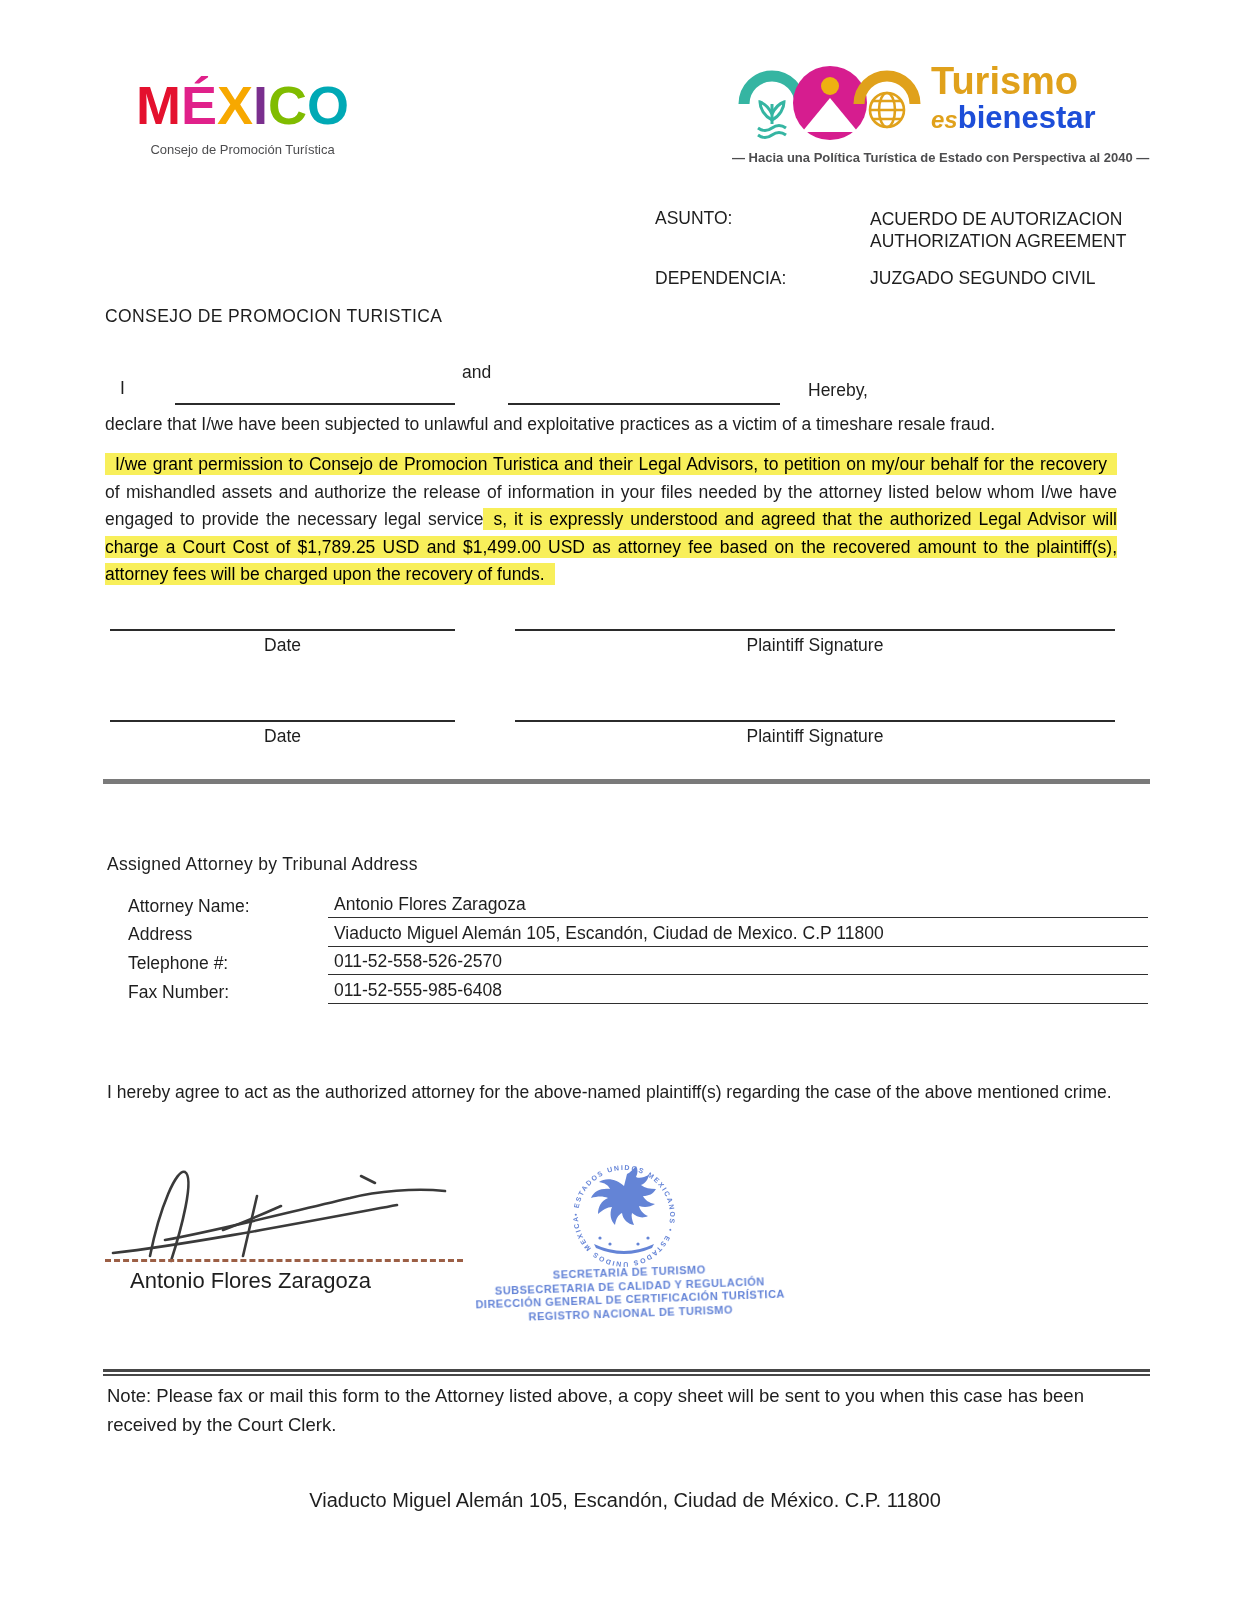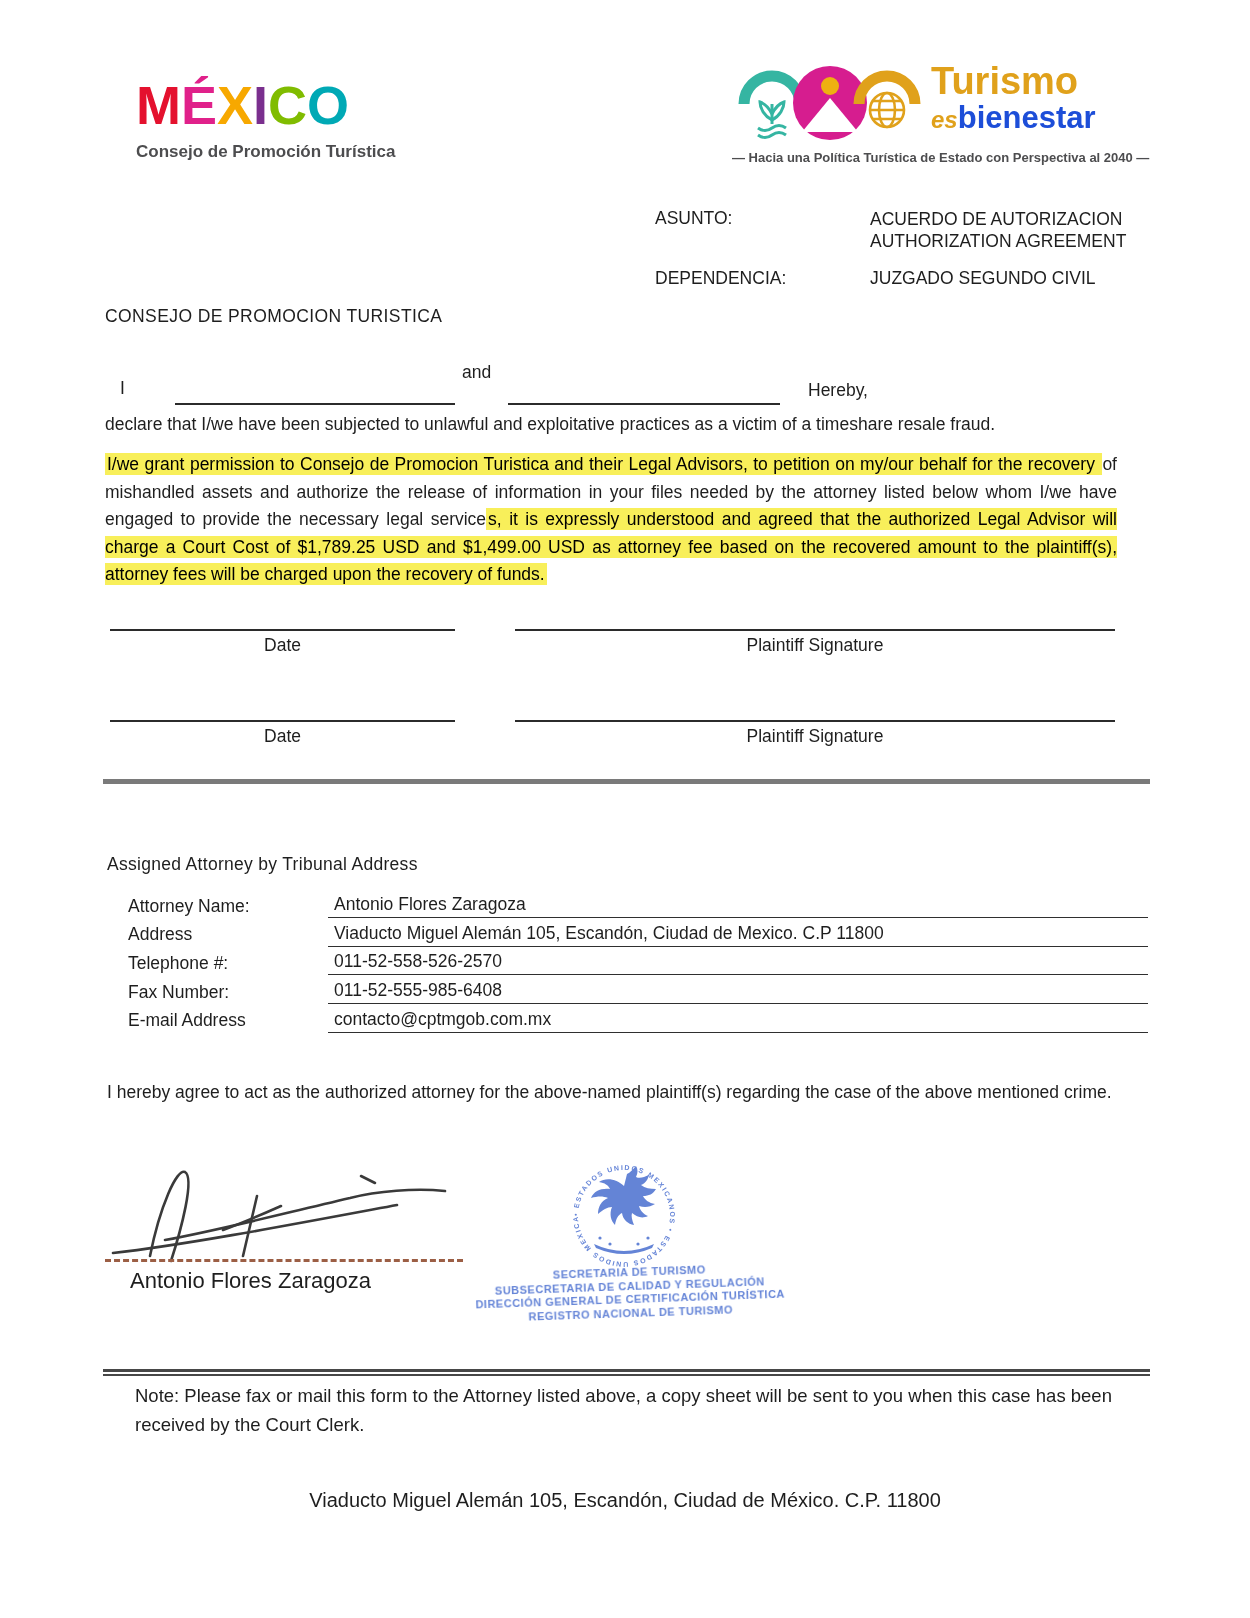--- a/index.html
+++ b/index.html
@@ -1,34 +1,34 @@
 <!DOCTYPE html>
 <html><head>
 <meta charset="utf-8">
 <style>
   html,body{margin:0;padding:0;background:#ffffff;}
   .page{position:relative;width:1250px;height:1618px;background:#ffffff;overflow:hidden;
         font-family:"Liberation Sans", sans-serif;color:#1e1e1e;}
   .abs{position:absolute;}
   
   .mexico-word{font-weight:bold;font-size:54px;letter-spacing:0px;line-height:1;}
-  .mexico-sub{font-weight:bold;font-size:17px;margin-top:10px;}
+  .mexico-sub{font-weight:normal;font-size:13px;margin-top:10px;text-align:center;}
   
   .turismo-title{font-weight:bold;font-size:38px;line-height:1;}
   .turismo-row2{line-height:1;margin-top:2px;}
   .turismo-es{font-weight:bold;font-size:24px;font-style:italic;}
   .turismo-bien{font-weight:bold;font-size:31px;}
   .tagline{font-size:13px;font-weight:bold;white-space:nowrap;}
   
   .doc-text{font-size:17.5px;}
   .subject-val{line-height:22px;}
   
   .blank{border-bottom:2px solid #2b2b2b;height:0;}
   .para{width:1012px;line-height:27.5px;text-align:justify;}
-  mark{padding:1px 2px;}
+  mark{padding:1px 10px;}
   .sig-label{text-align:center;}
   .divider-thick{height:5px;}
   .divider-double{height:2px;border-top:3px solid #474747;border-bottom:2px solid #474747;}
   
   .attorney-row{display:flex;height:28.6px;align-items:center;}
   .attorney-label{width:200px;font-size:17.5px;}
   .attorney-value{flex:1;border-bottom:1.8px solid #2f2f2f;padding:0 0 2px 6px;font-size:17.5px;white-space:nowrap;overflow:hidden;}
   .sig-name{font-size:22px;}
   .sig-dash{border-top:3px dashed;height:0;}
   .stamp-lines{text-align:center;font-weight:bold;font-size:11px;line-height:13.5px;
@@ -125,24 +125,20 @@
       <div class="attorney-value">Viaducto Miguel Alemán 105, Escandón, Ciudad de Mexico. C.P 11800</div>
     </div>
     <div class="attorney-row">
       <div class="attorney-label">Telephone #:</div>
       <div class="attorney-value">011-52-558-526-2570</div>
     </div>
     <div class="attorney-row">
       <div class="attorney-label">Fax Number:</div>
       <div class="attorney-value">011-52-555-985-6408</div>
     </div>
-    <div class="attorney-row">
-      <div class="attorney-label">E-mail Address</div>
-      <div class="attorney-value">contacto@cptmgob.com.mx</div>
-    </div>
   </div>
 
   <div class="abs doc-text" style="left:107px;top:1078px;width:1015px;line-height:28px;">I hereby agree to act as the authorized attorney for the above-named plaintiff(s) regarding the case of the above mentioned crime.</div>
 
   <svg class="abs" style="left:105px;top:1158px;" width="370" height="105" viewBox="0 0 370 105">
     <g fill="none" stroke="#3a3a3a" stroke-width="2.6" stroke-linecap="round">
       <path d="M45 98 C 55 48, 72 10, 80 14 C 90 20, 76 72, 66 103"></path>
       <path d="M8 95 C 80 87, 190 66, 292 47"></path>
       <path d="M60 82 C 110 73, 160 60, 245 40 C 272 33, 310 30, 340 33"></path>
       <path d="M152 38 L 138 98"></path>
@@ -170,17 +166,17 @@
     </g>
   </svg>
   <div class="abs stamp-lines" style="left: 445px; top: 1266px; width: 370px; color: rgb(74, 111, 208);">
     <div>SECRETARIA DE TURISMO</div>
     <div>SUBSECRETARIA DE CALIDAD Y REGULACIÓN</div>
     <div>DIRECCIÓN GENERAL DE CERTIFICACIÓN TURÍSTICA</div>
     <div>REGISTRO NACIONAL DE TURISMO</div>
   </div>
 
   <div class="abs divider-double" style="left:103px;top:1369px;width:1047px;"></div>
-  <div class="abs note-text" style="left:107px;top:1381px;width:1015px;margin-left:28px;">Note:  Please fax or mail this form to the Attorney listed above, a copy sheet will be sent to you when this case has been received by the Court Clerk.</div>
+  <div class="abs note-text" style="left:107px;top:1381px;width:1015px;">Note:  Please fax or mail this form to the Attorney listed above, a copy sheet will be sent to you when this case has been received by the Court Clerk.</div>
 
   <div class="abs footer-text" style="left:0px;top:1486px;">Viaducto Miguel Alemán 105, Escandón, Ciudad de México. C.P. 11800</div>
 
 </div>
 
 </body></html>

